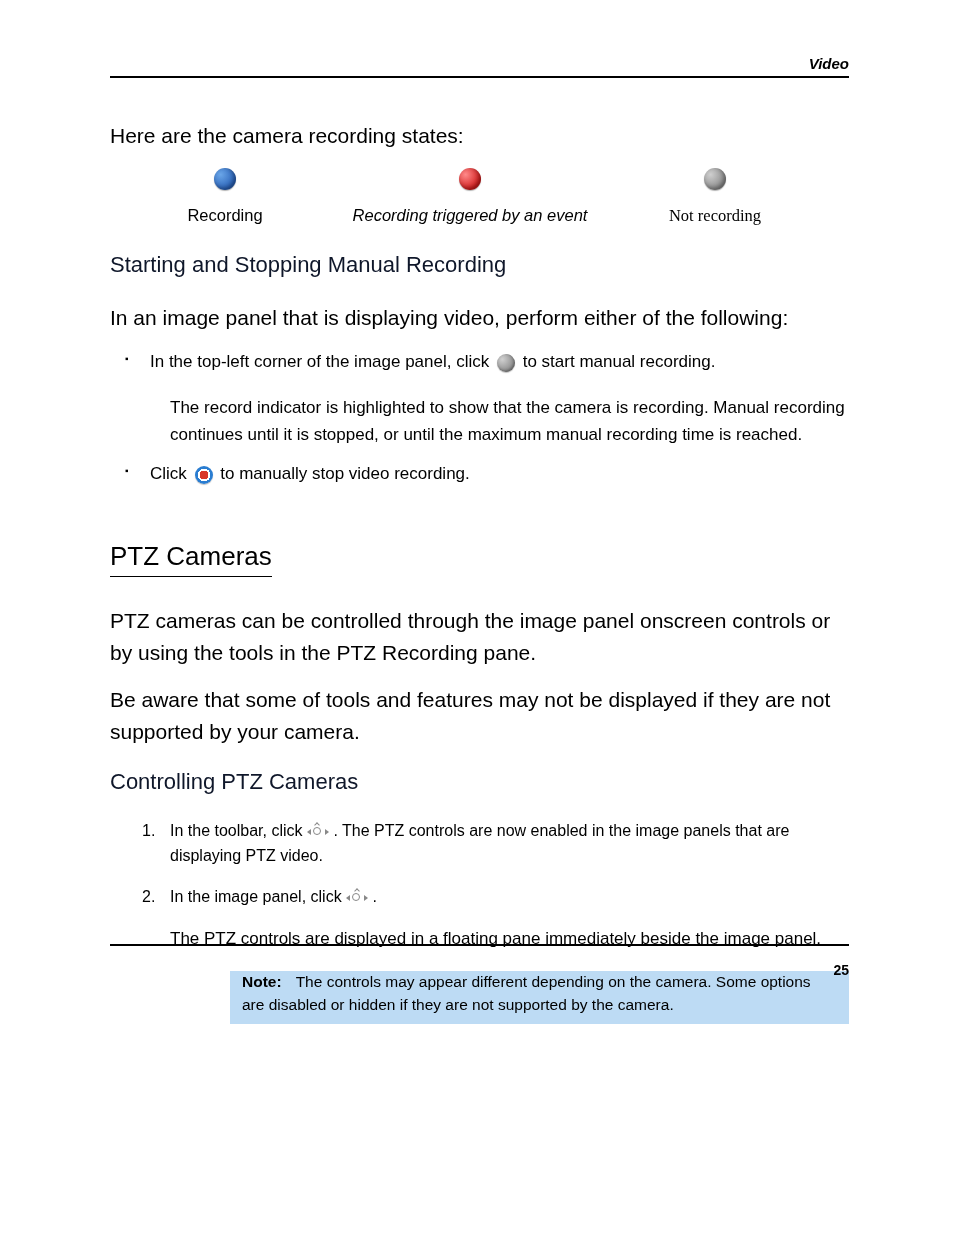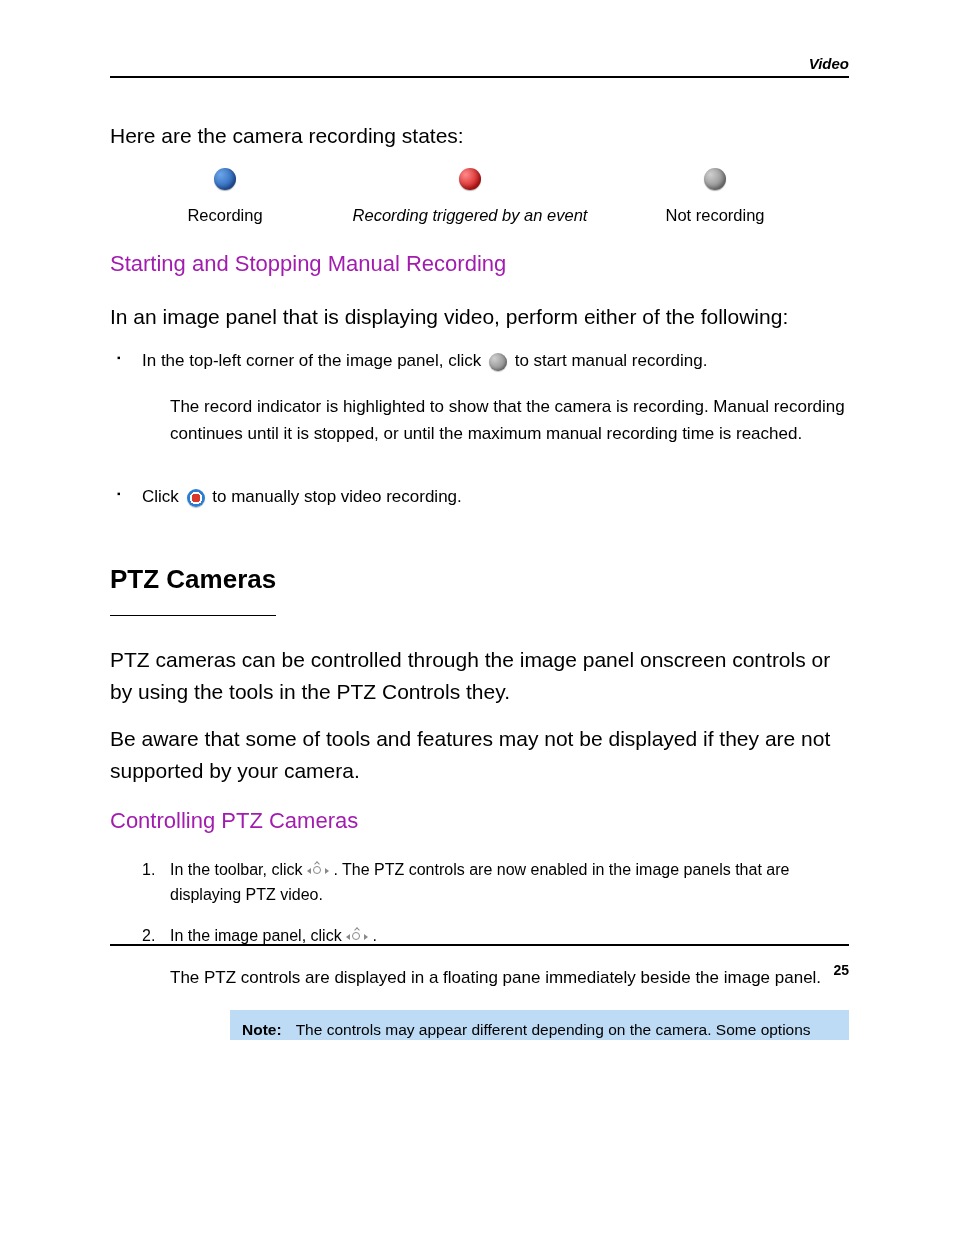--- a/index.html
+++ b/index.html
@@ -44,21 +44,21 @@
   }
   .states-row {
     display: flex;
     margin: 16px 0 26px 0;
   }
   .state-cell {
     text-align: center;
   }
   .state-cell.blue  { width: 230px; padding-left: 0; }
   .state-cell.red   { width: 260px; font-style: italic; }
-  .state-cell.gray  { width: 230px; }
+  .state-cell.gray  { width: 230px; font-family: Liberation Serif, serif; }
   .orb {
     width: 22px; height: 22px;
     border-radius: 50%;
     display: inline-block;
     margin-bottom: 12px;
     box-shadow: inset -2px -2px 4px rgba(0,0,0,0.35), 0 1px 1px rgba(0,0,0,0.3);
   }
   .orb.blue { background: radial-gradient(circle at 30% 30%, #6aa6e8, #2a62b8 70%); }
   .orb.red  { background: radial-gradient(circle at 30% 30%, #ff8a8a, #d11c1c 70%); }
   .orb.gray { background: radial-gradient(circle at 30% 30%, #cfcfcf, #8b8b8b 70%); }
@@ -75,49 +75,49 @@
     margin: 0 3px;
     background: radial-gradient(circle at 50% 50%, #d9382a 0 35%, #fff 35% 50%, #2a7dd1 50% 100%);
     box-shadow: 0 1px 1px rgba(0,0,0,0.25);
   }
   .state-label {
     font-size: 16.5px;
   }
   .h2 {
     font-size: 22px;
     font-weight: 400;
-    color: #a21caf;
+    color: #0f172a;
     margin: 22px 0 24px 0;
   }
   .h1 {
     font-size: 26px;
-    font-weight: 700;
+    font-weight: 400;
     margin: 34px 0 28px 0;
-    padding-bottom: 20px;
+    padding-bottom: 4px;
     border-bottom: 1px solid #000;
     display: inline-block;
   }
   .bul {
     font-size: 17px;
     line-height: 1.55;
-    margin: 0 0 20px 32px;
+    margin: 0 0 20px 40px;
     position: relative;
   }
   .bul::before {
     content: "▪";
     position: absolute;
     left: -25px;
     top: 2px;
     font-size: 10px;
     color: #000;
   }
   .bul-sub {
     font-size: 17px;
     line-height: 1.55;
-    margin: 0 0 37px 60px;
+    margin: 0 0 13px 60px;
   }
   .ol {
     font-size: 16px;
     line-height: 1.55;
     margin: 0 0 16px 60px;
     position: relative;
   }
   .ol .marker {
     position: absolute;
     left: -28px;
@@ -157,21 +157,21 @@
     top: 4px;
     width: 0; height: 0;
     border-top: 3px solid transparent;
     border-bottom: 3px solid transparent;
   }
   .ptz-icon .arr-l { left: -2px; border-right: 4px solid #888; }
   .ptz-icon .arr-r { right: -2px; border-left: 4px solid #888; }
   .note-box {
     background: #bddbf4;
     margin: 8px 0 0 120px;
-    padding: 9px 12px 8px 12px;
+    padding: 0 12px 8px 12px;
     font-size: 15.5px;
     line-height: 1.45;
   }
   .note-box .label {
     font-weight: 700;
     margin-right: 10px;
   }
   .footer {
     position: absolute;
     left: 110px; right: 105px;
@@ -227,21 +227,21 @@
     </div>
     <div class="bul-sub">The record indicator is highlighted to show that the camera is recording. Manual recording continues until it is stopped, or until the maximum manual recording time is reached.</div>
 
     <div class="bul">
       <span>Click </span>
       <span class="orb-sm-stop"></span>
       <span> to manually stop video recording.</span>
     </div>
 
     <div><span class="h1">PTZ Cameras</span></div>
-    <div class="p">PTZ cameras can be controlled through the image panel onscreen controls or by using the tools in the PTZ Controls they.</div>
+    <div class="p">PTZ cameras can be controlled through the image panel onscreen controls or by using the tools in the PTZ Recording pane.</div>
     <div class="p">Be aware that some of tools and features may not be displayed if they are not supported by your camera.</div>
 
     <div class="h2">Controlling PTZ Cameras</div>
 
     <div class="ol">
       <span class="marker">1.</span>
       <span>In the toolbar, click </span>
       <span class="ptz-icon"><span class="arr-l"></span><span class="arr-r"></span></span>
       <span>. The PTZ controls are now enabled in the image panels that are displaying PTZ video.</span>
     </div>

